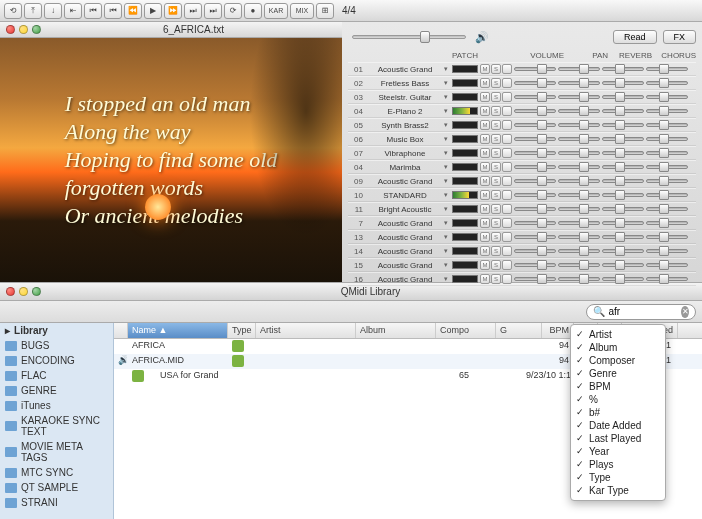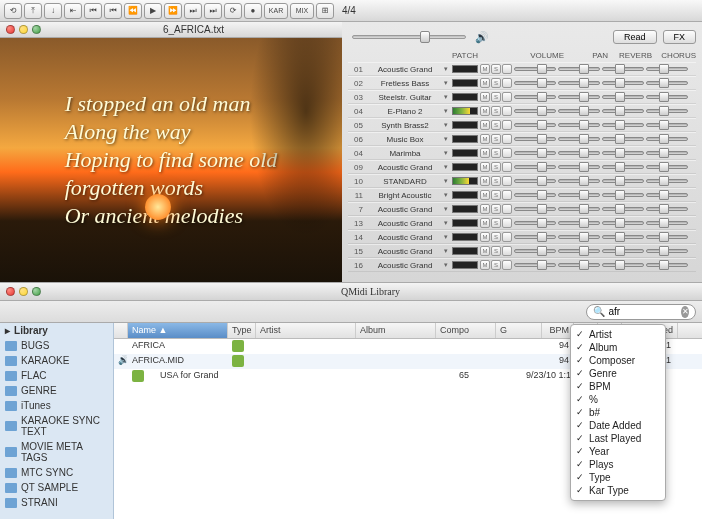--- a/index.html
+++ b/index.html
@@ -48,21 +48,21 @@
 .tarr { width: 8px; font-size: 7px; color: #666; }
 .meter { width: 26px; height: 8px; background: #222; border: 1px solid #777; margin-right: 2px; position: relative; overflow: hidden; }
 .meter .fill { height: 100%; background: linear-gradient(to right,#2e7d32,#7cb342,#fdd835); }
 .tsq { width: 10px; height: 10px; background: linear-gradient(#fefefe,#dcdcdc); border: 1px solid #999; border-radius: 2px; font-size: 6px; display: flex; align-items: center; justify-content: center; color: #777; margin-right: 1px; cursor: pointer; }
 .slider { width: 42px; height: 4px; background: linear-gradient(#aaa,#ddd); border: 1px solid #888; border-radius: 2px; position: relative; margin: 0 1px; }
 .slider .th { position: absolute; width: 8px; height: 10px; background: linear-gradient(#fff,#ccc); border: 1px solid #888; border-radius: 1px; top: -4px; }
 
 
 .library { border-top: 1px solid #aaa; }
 .lib-title { height: 18px; background: linear-gradient(#f4f4f4,#d4d4d4); display: flex; align-items: center; padding: 0 6px; gap: 4px; border-bottom: 1px solid #aaa; }
-.lib-title-text { flex: 1; text-align: center; font-size: 10px; color: #333; font-family: Liberation Serif, serif; }
+.lib-title-text { flex: 1; text-align: center; font-size: 10px; color: #333; }
 .lib-search { height: 22px; background: linear-gradient(#ededed,#dcdcdc); display: flex; align-items: center; justify-content: flex-end; padding: 0 6px; border-bottom: 1px solid #aaa; }
 .searchbox { display: flex; align-items: center; background: #fff; border: 1px solid #999; border-radius: 10px; padding: 1px 6px; width: 110px; gap: 3px; }
 .searchbox input { border: none; outline: none; font-size: 10px; width: 70px; }
 .searchbox .x { width: 12px; height: 12px; border-radius: 50%; background: #999; color: #fff; font-size: 8px; display: flex; align-items: center; justify-content: center; cursor: pointer; }
 
 .lib-body { display: flex; height: 200px; background: #fff; }
 .sidebar { width: 114px; background: #dbe7f3; border-right: 1px solid #b0c4d8; overflow-y: auto; }
 .side-item { display: flex; align-items: center; padding: 2px 5px; font-size: 10px; color: #333; gap: 4px; cursor: pointer; }
 .side-item.top { font-weight: bold; }
 .side-icon { width: 12px; height: 10px; background: #5b8db8; border-radius: 1px; flex-shrink: 0; }
@@ -284,20 +284,43 @@
             <div class="th" style="left:50%"></div>
           </div>
           <div class="slider">
             <div class="th" style="left:30%"></div>
           </div>
           <div class="slider">
             <div class="th" style="left:30%"></div>
           </div>
         </div>
         <div class="track">
+          <span class="tnum">07</span>
+          <span class="tname">Vibraphone</span>
+          <span class="tarr">▾</span>
+          <div class="meter">
+            <div class="fill" style="width:0%"></div>
+          </div>
+          <div class="tsq">M</div>
+          <div class="tsq">S</div>
+          <div class="tsq"></div>
+          <div class="slider">
+            <div class="th" style="left:55%"></div>
+          </div>
+          <div class="slider">
+            <div class="th" style="left:50%"></div>
+          </div>
+          <div class="slider">
+            <div class="th" style="left:30%"></div>
+          </div>
+          <div class="slider">
+            <div class="th" style="left:30%"></div>
+          </div>
+        </div>
+        <div class="track">
           <span class="tnum">04</span>
           <span class="tname">Marimba</span>
           <span class="tarr">▾</span>
           <div class="meter">
             <div class="fill" style="width:0%"></div>
           </div>
           <div class="tsq">M</div>
           <div class="tsq">S</div>
           <div class="tsq"></div>
           <div class="slider">
@@ -517,21 +540,21 @@
   </div>
   <div class="lib-body">
     <div class="sidebar" id="sidebar">
         <div class="side-item top">▸ <span>Library</span></div>
         <div class="side-item">
           <span class="side-icon folder"></span>
           <span>BUGS</span>
         </div>
         <div class="side-item">
           <span class="side-icon folder"></span>
-          <span>KARAOKE</span>
+          <span>ENCODING</span>
         </div>
         <div class="side-item">
           <span class="side-icon folder"></span>
           <span>FLAC</span>
         </div>
         <div class="side-item">
           <span class="side-icon folder"></span>
           <span>GENRE</span>
         </div>
         <div class="side-item">

